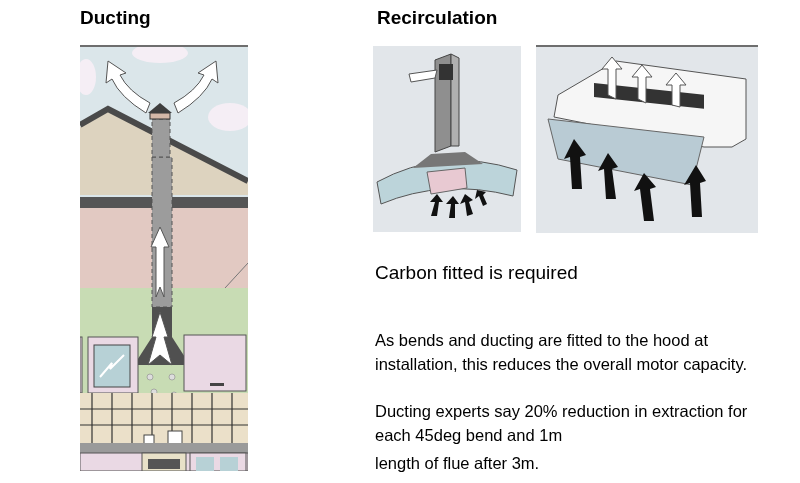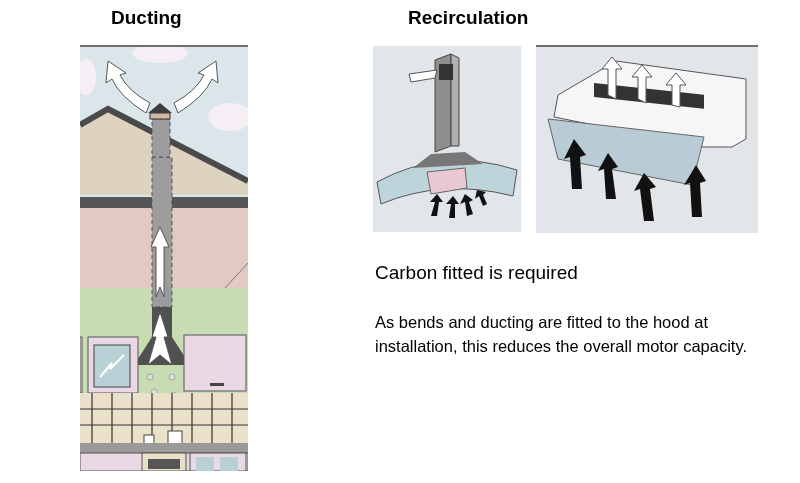--- a/index.html
+++ b/index.html
@@ -1,29 +1,29 @@
 <!DOCTYPE html>
 <html><head>
   <meta charset="utf-8">
   <style>
     html, body { margin:0; padding:0; background:#ffffff; }
     body { width:800px; height:483px; position:relative; overflow:hidden; font-family:"Liberation Sans", sans-serif; color:#000; }
-    .h { position:absolute; font-weight:bold; font-size:19px; top:7px;margin-left:31px; }
+    .h { position:absolute; font-weight:bold; font-size:19px; top:7px; }
     #h-duct { left:80px; }
     #h-recirc { left:377px; }
     .rule { position:absolute; height:2px; background:#6e6e6e; }
     #rule-duct { left:80px; top:45px; width:168px; }
     #rule-recirc { left:536px; top:45px; width:222px; }
     .illus { position:absolute; overflow:hidden; }
     #duct-illus { left:80px; top:47px; width:168px; height:424px; }
     #island-illus { left:373px; top:46px; width:148px; height:186px; }
     #under-illus { left:536px; top:47px; width:222px; height:186px; }
     .txt { position:absolute; left:375px; width:410px; }
     #carbon { top:262px; font-size:19px; }
-    #p1 { top:310px; font-size:16.5px; line-height:24px; }
+    #p1 { top:328px; font-size:16.5px; line-height:24px; }
     #p2 { top:399px; font-size:16.5px; line-height:24px; }
     #p2 .l3 { display:block; margin-top:4px; }
   </style>
 </head>
 <body>
 
 <div id="h-duct" class="h">Ducting</div>
 <div id="h-recirc" class="h">Recirculation</div>
 
 <div id="rule-duct" class="rule"></div>
@@ -140,13 +140,15 @@
       <polygon points="70,152 68,122 62,124 72,106 82,120 76,122 80,152"></polygon>
       <polygon points="108,174 104,142 98,144 108,126 120,140 114,142 118,174"></polygon>
       <polygon points="156,170 154,136 148,138 160,118 170,134 164,136 166,170"></polygon>
     </g>
   </svg>
 </div>
 
 <div id="carbon" class="txt">Carbon fitted is required</div>
 <div id="p1" class="txt">As bends and ducting are fitted to the hood at installation, this reduces the overall motor capacity.</div>
 <div id="p2" class="txt">
+  <span>Ducting experts say 20% reduction in extraction for each 45deg bend and 1m</span>
+  <span class="l3">length of flue after 3m.</span>
 </div>
 
 </body></html>

